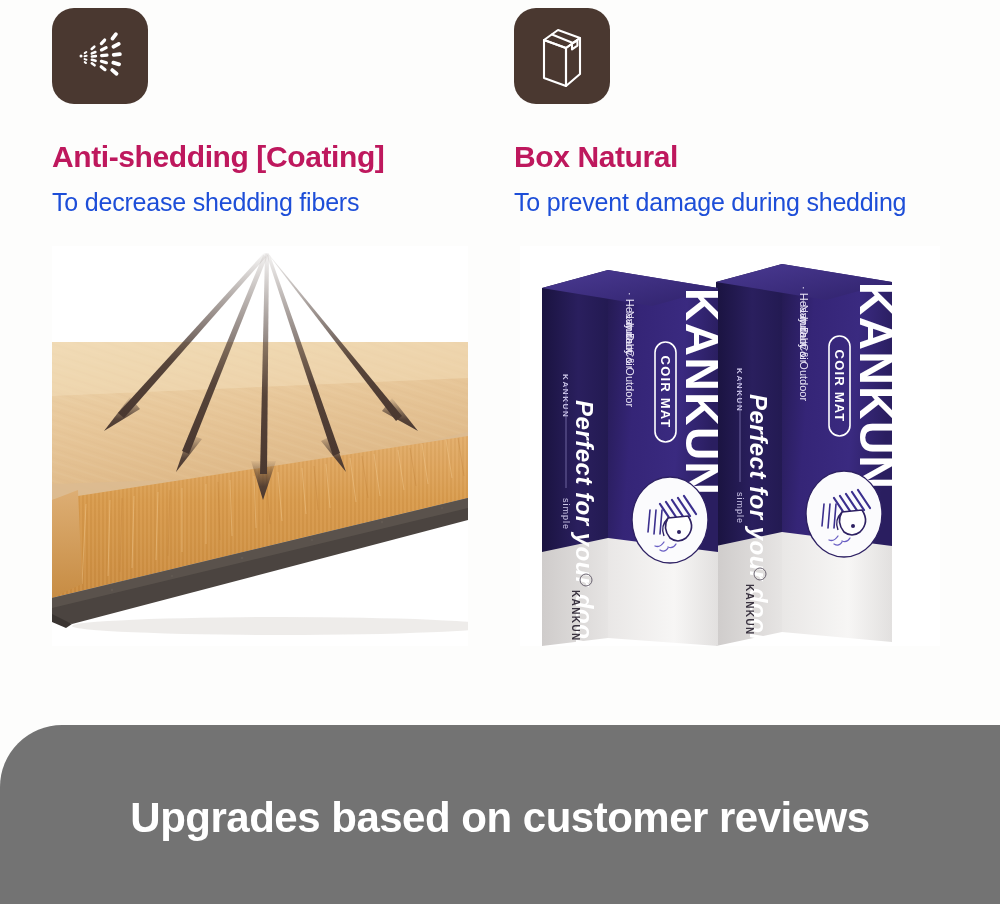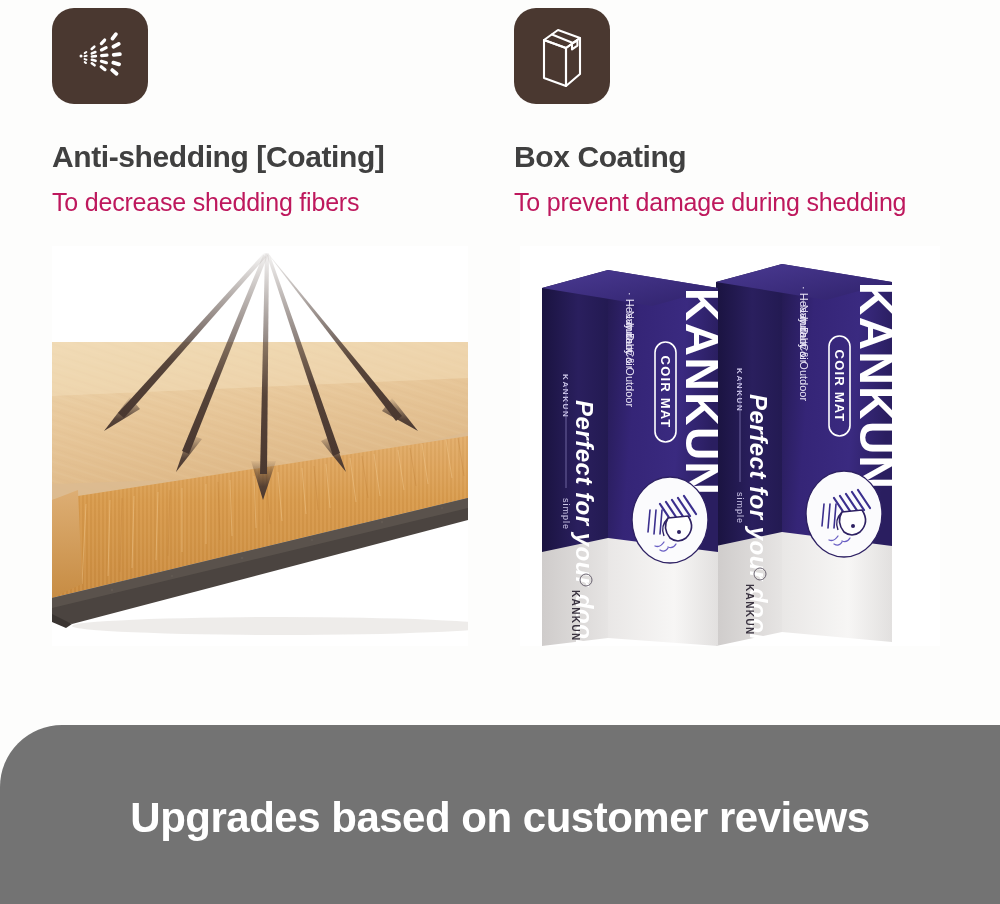--- a/index.html
+++ b/index.html
@@ -31,29 +31,29 @@
     border-radius: 22px;
     background: #4a3830;
     display: flex; align-items: center; justify-content: center;
   }
   .icon-tile svg { display: block; }
 
   .feature-title {
     margin-top: 36px;
     font-size: 30px;
     font-weight: bold;
-    color: #404040;
+    color: #be185d;
     letter-spacing: -0.4px;
     white-space: nowrap;
   }
   .feature-sub {
     margin-top: 14px;
     font-size: 25px;
     font-weight: 400;
-    color: #be185d;
+    color: #1d4ed8;
     letter-spacing: -0.2px;
     white-space: nowrap;
   }
 
   
   .mat-photo {
     position: absolute;
     left: 52px; top: 246px;
     width: 416px; height: 400px;
     overflow: hidden;
@@ -143,21 +143,21 @@
 
             <path d="M12 16 L26 6 L48 14 L34 24 Z"></path>
 
             <path d="M20 10.5 L41 19"></path>
 
             <path d="M40 19.6 L40 25.4 L45.4 21.6 L45.4 16.2 Z"></path>
           </g>
         </svg>
       </span>
     </div>
-    <div class="feature-title">Box Coating</div>
+    <div class="feature-title">Box Natural</div>
     <div class="feature-sub">To prevent damage during shedding</div>
   </div>
 
   <div class="mat-photo">
     <svg width="416" height="400" viewBox="0 0 416 400">
       <defs>
         <linearGradient id="matTop" x1="0" y1="0" x2="0.35" y2="1">
           <stop offset="0%" stop-color="#eed7b0"></stop>
           <stop offset="45%" stop-color="#e8c89b"></stop>
           <stop offset="100%" stop-color="#dcb583"></stop>

